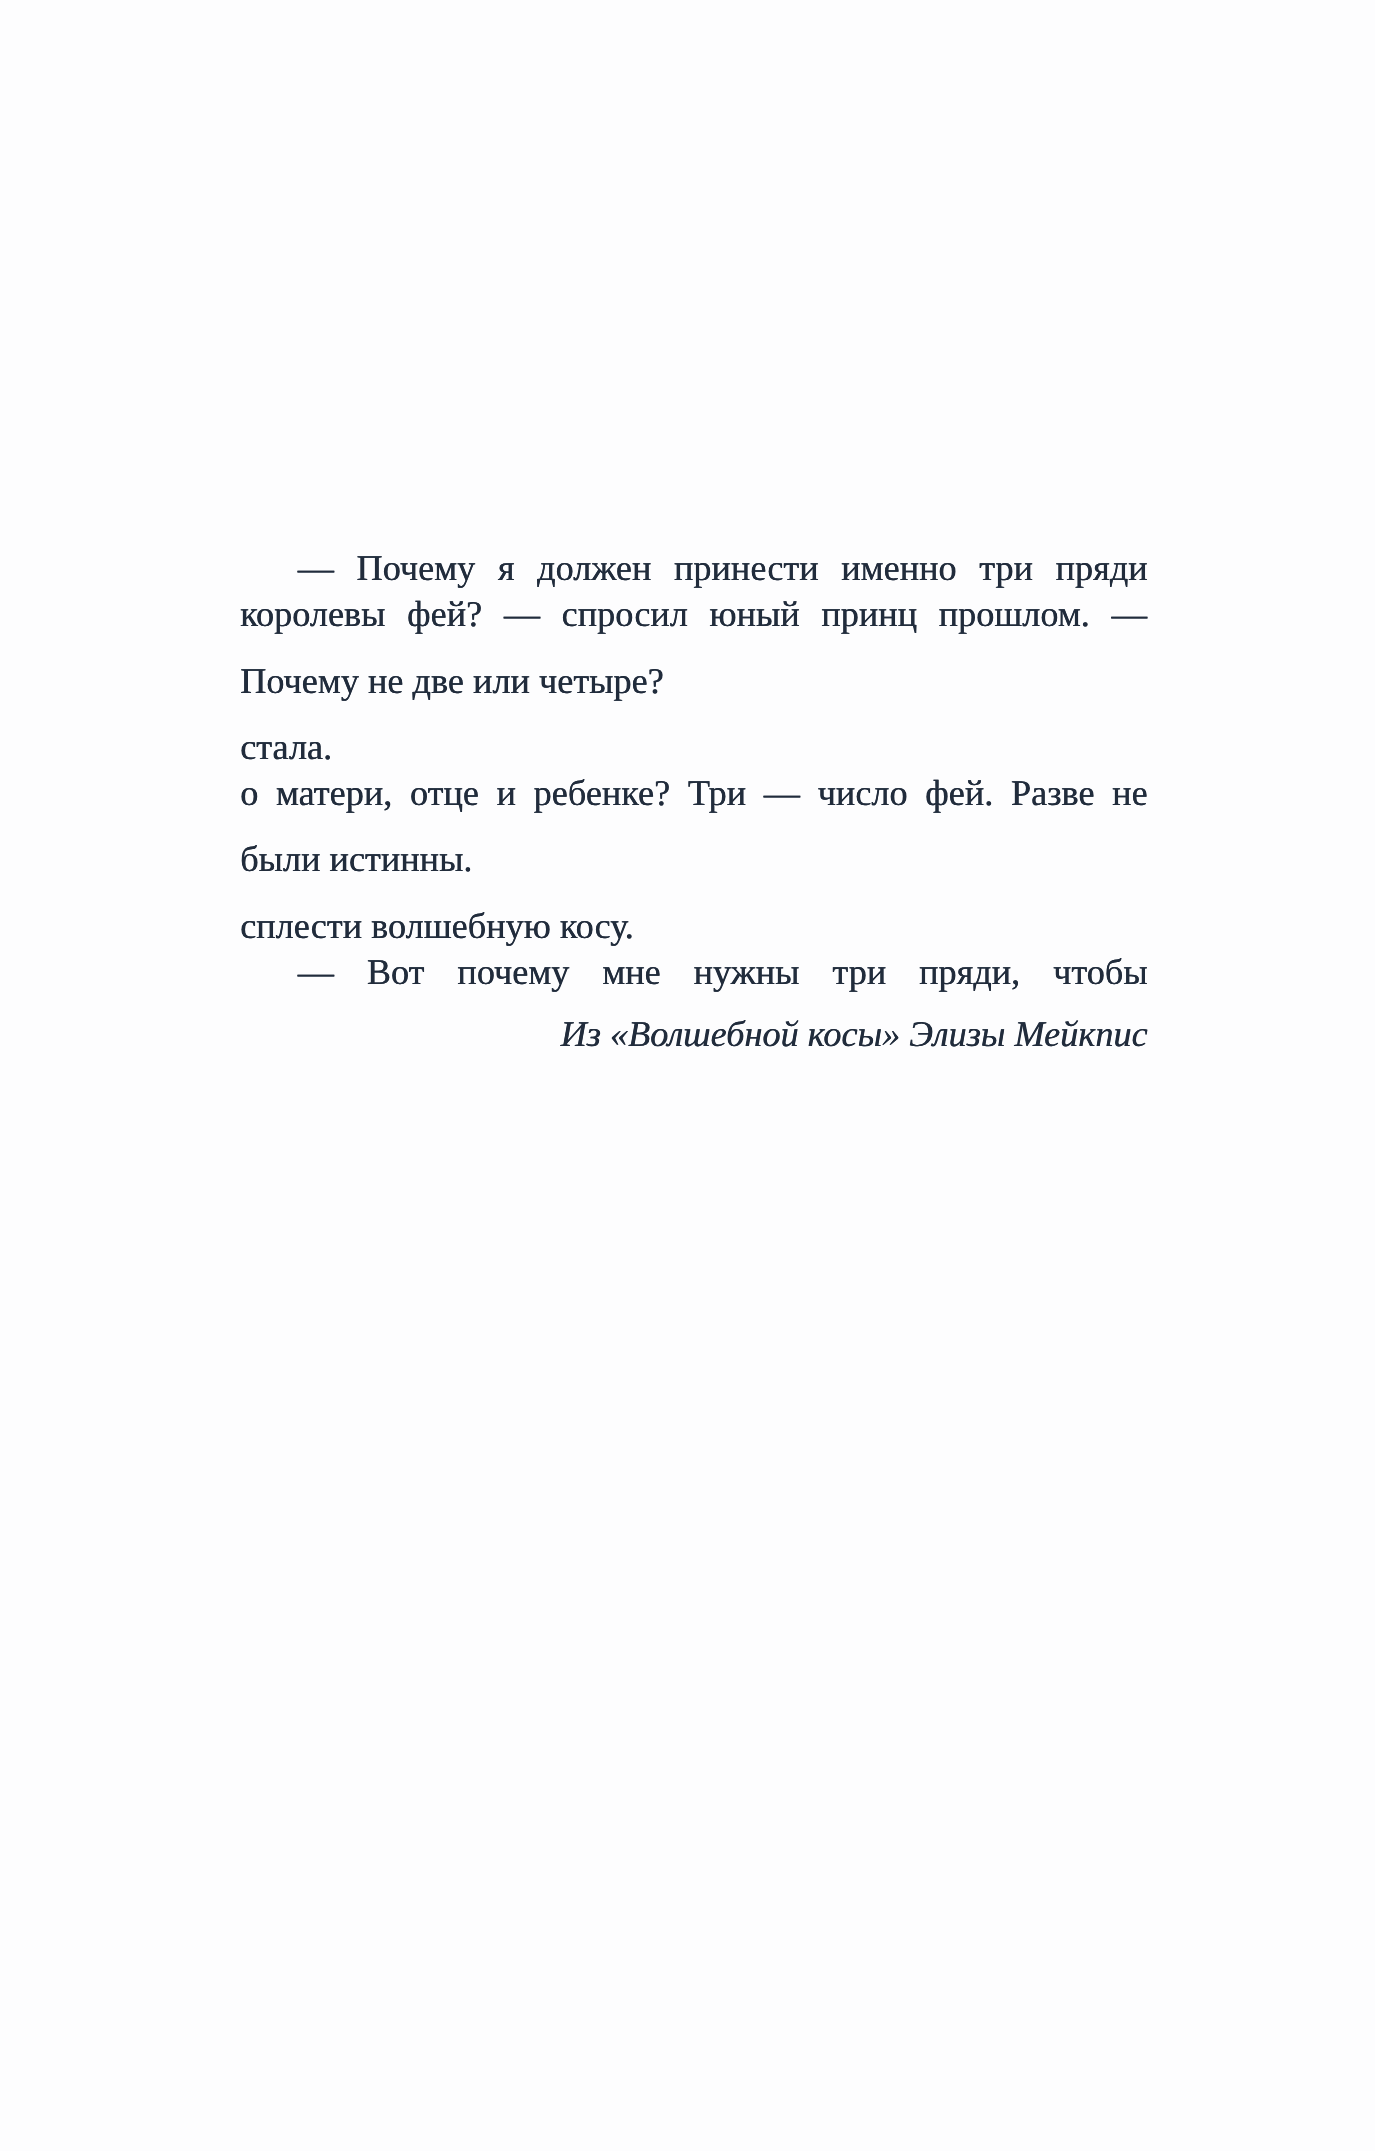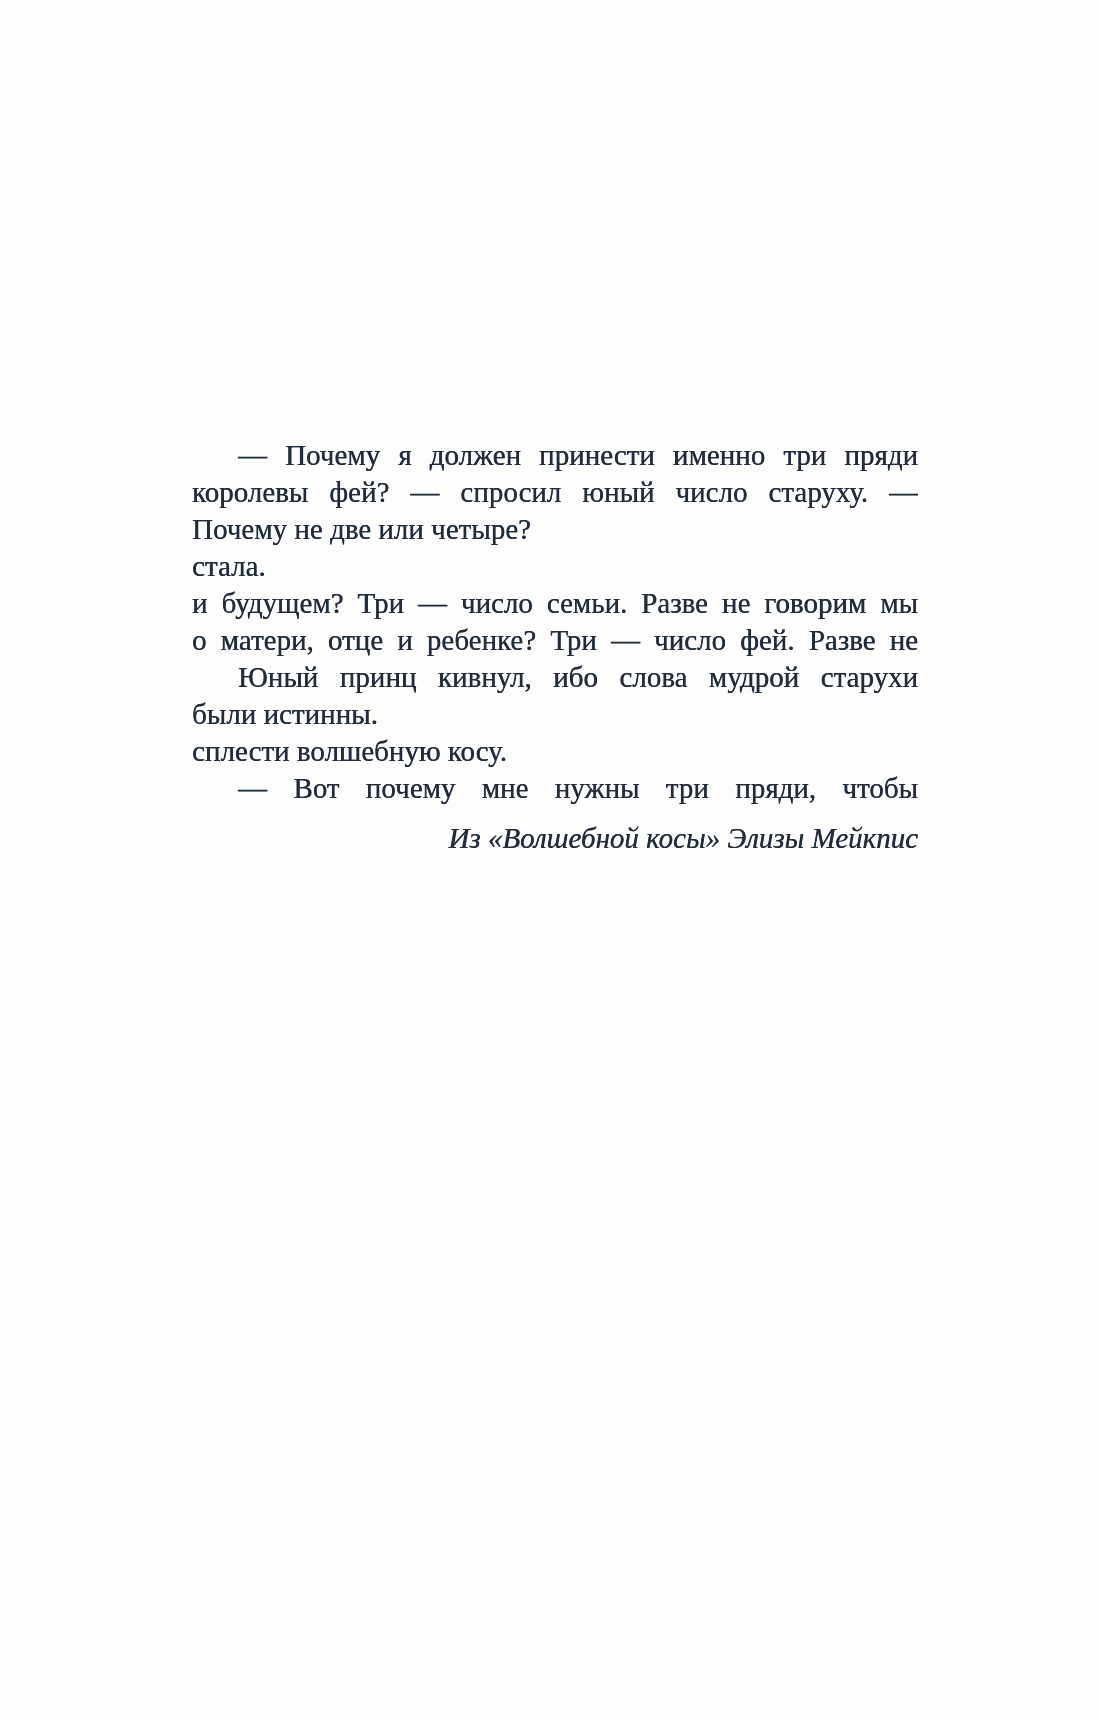--- a/index.html
+++ b/index.html
@@ -28,42 +28,41 @@
   .line {
     height: 37px;
     overflow: hidden;
     text-align: justify;
     text-align-last: justify;
     white-space: normal;
   }
   .line.para-end {
     text-align: left;
     text-align-last: left;
+    margin-top: 16px;
   }
   .line.indent {
     text-indent: 46px;
   }
   .attribution {
     margin-top: 13px;
     height: 37px;
     font-style: italic;
     text-align: right;
     text-align-last: right;
   }
 </style>
 </head>
 <body>
 
 <div class="page">
   <div class="epigraph">
     <div class="line indent">— Почему я должен принести именно три пряди</div>
-    <div class="line">королевы фей? — спросил юный число старуху. —</div>
+    <div class="line">королевы фей? — спросил юный принц прошлом. —</div>
     <div class="line para-end">Почему не две или четыре?</div>
     <div class="line para-end">стала.</div>
-    <div class="line">и будущем? Три — число семьи. Разве не говорим мы</div>
     <div class="line">о матери, отце и ребенке? Три — число фей. Разве не</div>
-    <div class="line indent">Юный принц кивнул, ибо слова мудрой старухи</div>
     <div class="line para-end">были истинны.</div>
     <div class="line para-end">сплести волшебную косу.</div>
     <div class="line indent">— Вот почему мне нужны три пряди, чтобы</div>
     <div class="attribution">Из «Волшебной косы» Элизы Мейкпис</div>
   </div>
 </div>
 
 </body></html>

